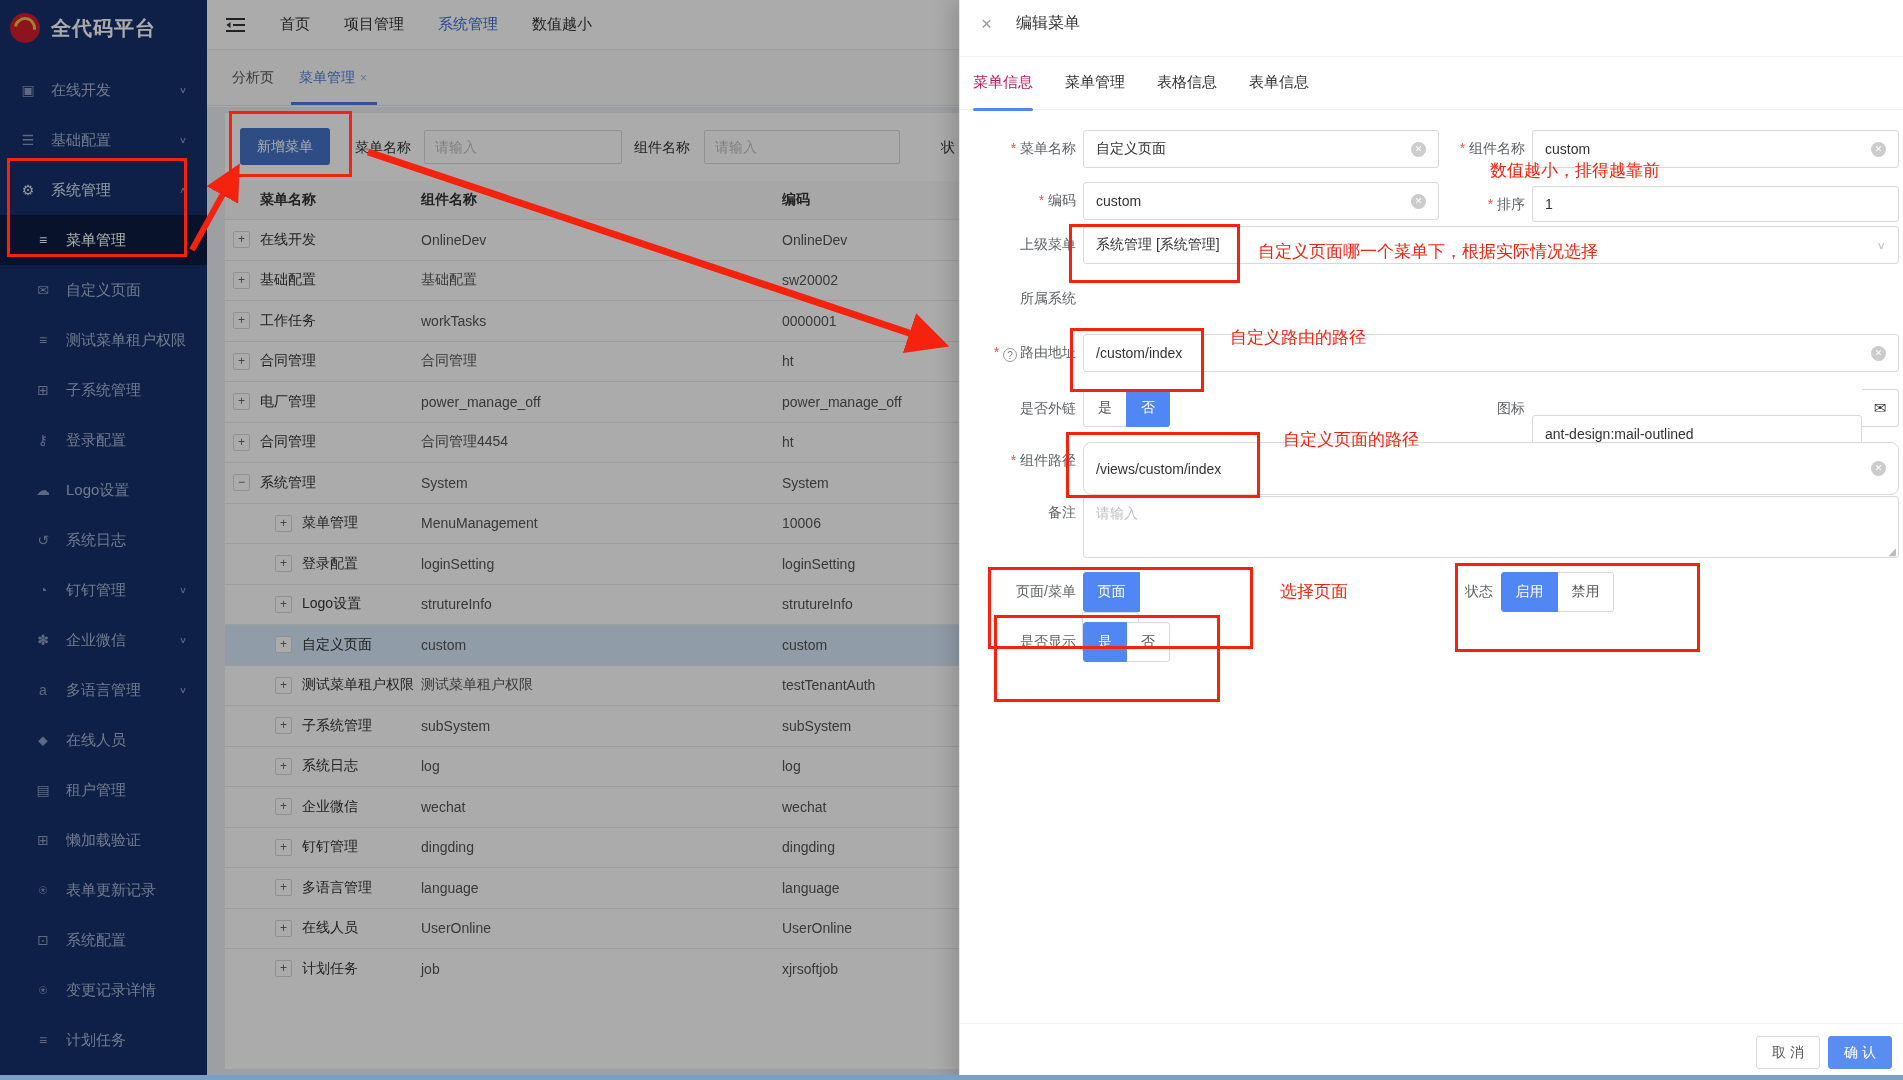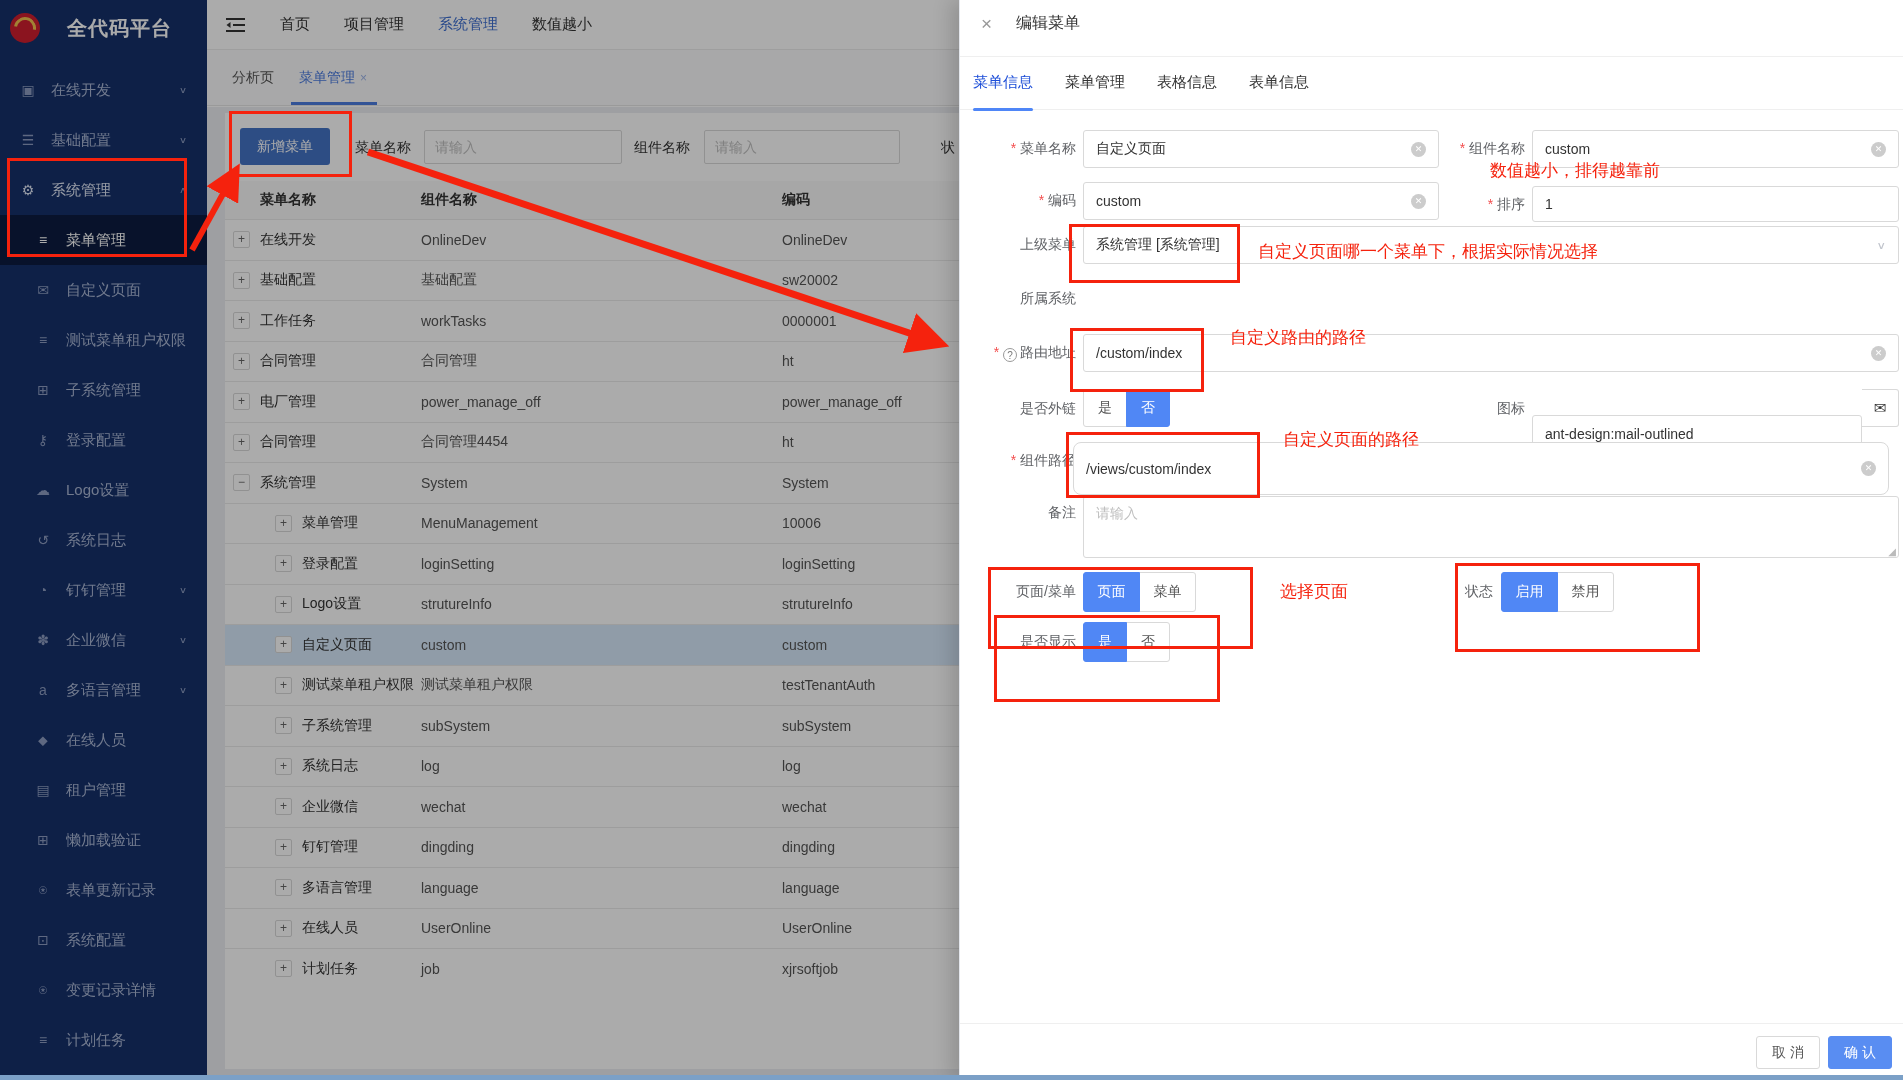--- a/index.html
+++ b/index.html
@@ -5,21 +5,21 @@
   * { margin:0; padding:0; box-sizing:border-box; }
   html,body { width:1903px; height:1080px; overflow:hidden; background:#fff;
     font-family:"Liberation Sans","DejaVu Sans",sans-serif; }
   .stage { position:relative; width:1903px; height:1080px; overflow:hidden; }
 
   
   .sidebar { position:absolute; left:0; top:0; width:207px; height:1080px; background:#15306b; z-index:10; overflow:hidden;}
   .logo-row { display:flex; align-items:center; height:56px; padding-left:10px; }
   .logo-mark { width:30px; height:30px; border-radius:50%; background:#d01f2f; position:relative; overflow:hidden; flex:0 0 auto;}
   .logo-mark::before { content:''; position:absolute; inset:4px; border:3px solid #f2c14e; border-left-color:transparent; border-bottom-color:transparent; border-radius:50%; transform:rotate(-35deg); }
-  .logo-title { color:#fff; font-size:20px; font-weight:bold; margin-left:27px; letter-spacing:1px; white-space:nowrap;}
+  .logo-title { color:#fff; font-size:20px; font-weight:bold; margin-left:11px; letter-spacing:1px; white-space:nowrap;}
   .menu { margin-top:9px; }
   .sitem { position:relative; height:50px; display:flex; align-items:center; padding-left:18px; color:#a9b6d3; font-size:15px; cursor:pointer; white-space:nowrap;}
   .sitem .sicon { width:20px; font-size:14px; color:#8d9cc0; flex:0 0 auto; text-align:center; margin-right:13px;}
   .sitem .slabel { flex:1 1 auto; overflow:hidden; text-overflow:ellipsis;}
   .sitem .schev { position:absolute; right:20px; font-size:11px; color:#8d9cc0; transform:scaleY(.8);}
   .sitem.child { padding-left:33px; }
   .sitem.open { color:#dfe6f5; }
   .sitem.open .sicon { color:#dfe6f5; }
   .sitem.active { background:#0c1c40; color:#ffffff; }
   .sitem.active .sicon { color:#ffffff; }
@@ -64,21 +64,21 @@
   
   .mask { position:absolute; inset:0; background:rgba(0,0,0,.33); z-index:50; }
 
   
   .drawer { position:absolute; left:959px; top:0; width:944px; height:1080px; background:#fff; z-index:60; box-shadow:-8px 0 18px rgba(0,0,0,.15); border-left:1px solid #e4e7ed;}
   .dheader { position:relative; height:57px; border-bottom:1px solid #efefef; }
   .dclose { position:absolute; left:21px; top:13px; font-size:19px; color:#999; cursor:pointer; }
   .dtitle { position:absolute; left:56px; top:13px; font-size:16px; color:#333; }
   .dtabs { position:relative; height:53px; border-bottom:1px solid #efefef; display:flex; align-items:center; padding-left:13px;}
   .dtab { position:relative; height:53px; line-height:50px; font-size:15px; color:#333; margin-right:32px; cursor:pointer;}
-  .dtab.active { color:#1d4ed8; }
+  .dtab.active { color:#be185d; }
   .dtab.active::after { content:''; position:absolute; left:0; right:0; bottom:-1px; height:3px; background:#4f86f7; border-radius:2px;}
 
   .dform { position:absolute; left:0; top:110px; right:0; bottom:57px; }
   .flab2 { position:absolute; width:116px; text-align:right; font-size:14px; color:#606266; }
   .req::before { content:'* '; color:#f34d4d; }
   .din { position:absolute; border:1px solid #d9d9d9; border-radius:3px; background:#fff; font-size:14px; color:#333; display:flex; align-items:center; padding:0 12px;}
   .din .val { flex:1 1 auto; overflow:hidden; white-space:nowrap;}
   .clear-ic { width:15px; height:15px; border-radius:50%; background:#cccccc; color:#fff; font-size:9px; line-height:15px; text-align:center; flex:0 0 auto;}
   .chev-ic { color:#c0c4cc; font-size:13px; flex:0 0 auto; transform:scaleY(.8);}
   .ph { color:#bfbfbf; }
@@ -479,33 +479,33 @@
         <span class="tbtn w44">是</span>
         <span class="tbtn w44 on">否</span>
       </div>
       <span class="flab2" style="left:449px;top:290px;">图标</span>
       <div class="din" style="left:572px;top:279px;width:330px;height:38px;margin-top:26px;">
         <span class="val">ant-design:mail-outlined</span>
       </div>
       <span class="iconaddon" style="left:902px;top:279px;">✉</span>
 
       <span class="flab2 req" style="left:0;top:342px;">组件路径</span>
-      <div class="din" style="left:113px;top:332px;width:816px;height:53px;border-radius:8px;">
+      <div class="din" style="left:123px;top:332px;width:816px;height:53px;border-radius:8px;">
         <span class="val">/views/custom/index</span>
         <span class="clear-ic">✕</span>
       </div>
 
       <span class="flab2" style="left:0;top:394px;">备注</span>
       <div class="dtextarea" style="left:123px;top:386px;width:816px;height:62px;">
         <span class="ph">请输入</span>
         <span class="resize-ic">◢</span>
       </div>
 
       <span class="flab2" style="left:0;top:473px;">页面/菜单</span>
-      <div class="tgl" style="left:123px;top:462px;">
+      <div class="tgl" style="left:123px;top:462px;flex-direction:column;">
         <span class="tbtn w57 on" style="height:40px;">页面</span>
         <span class="tbtn w57" style="height:40px;">菜单</span>
       </div>
       <span class="flab2" style="left:417px;top:473px;">状态</span>
       <div class="tgl" style="left:541px;top:462px;">
         <span class="tbtn w57 on" style="height:40px;">启用</span>
         <span class="tbtn w57" style="height:40px;">禁用</span>
       </div>
 
       <span class="flab2" style="left:0;top:523px;">是否显示</span>

